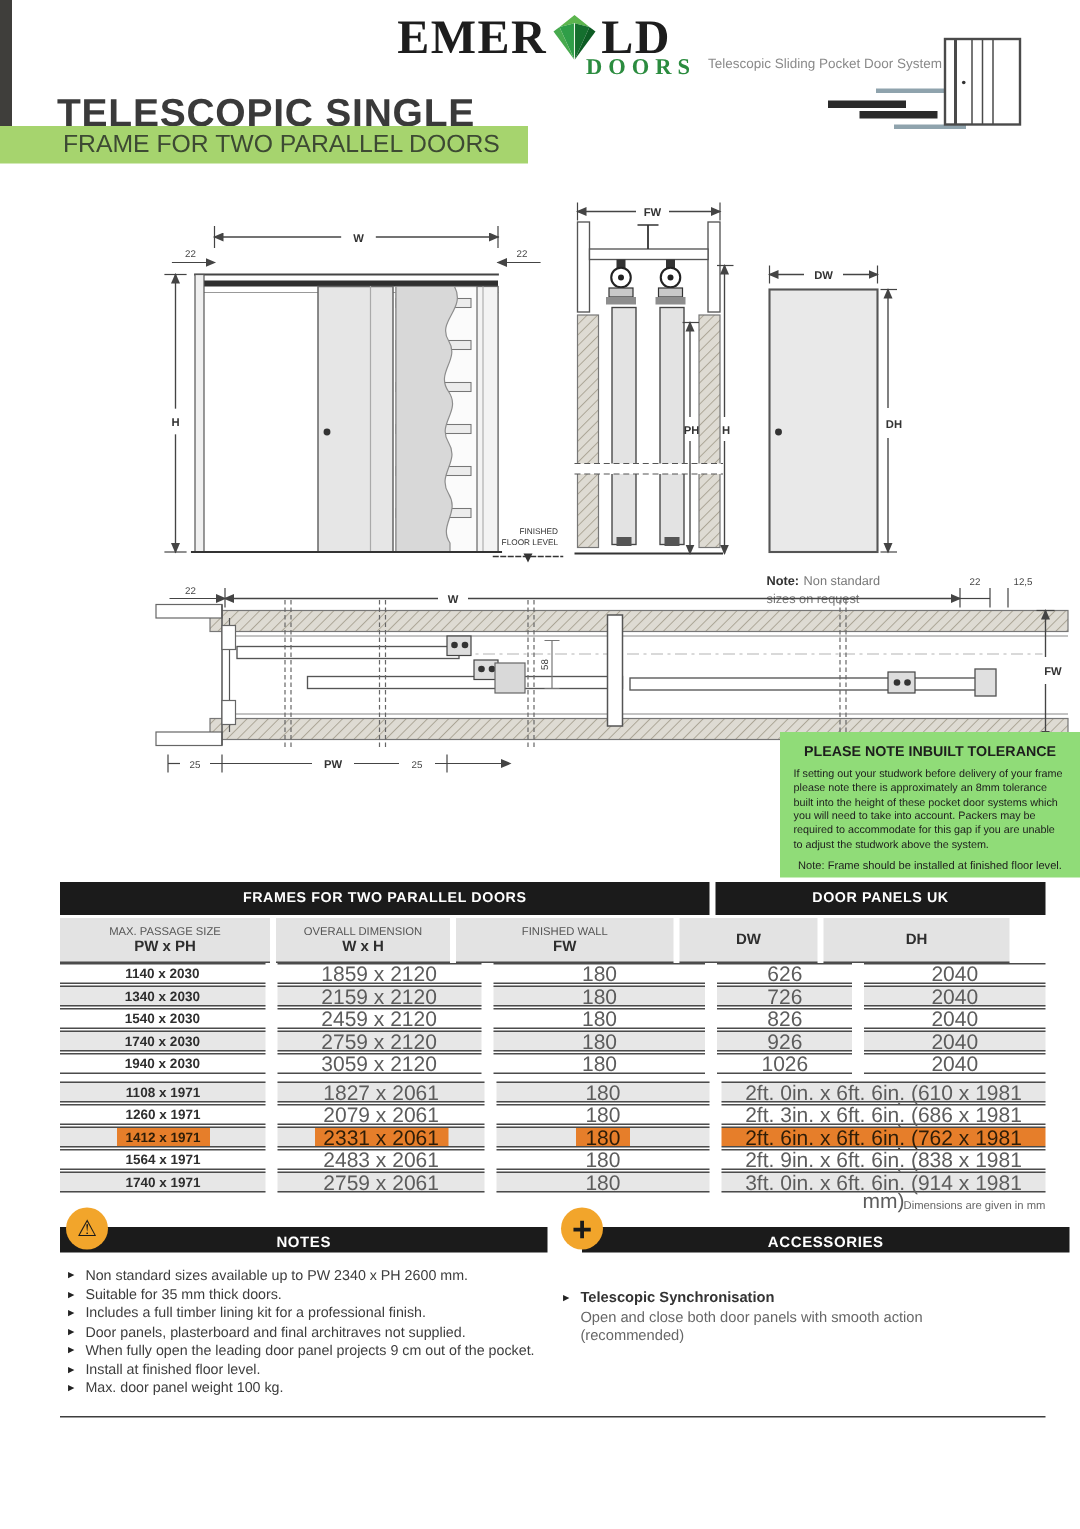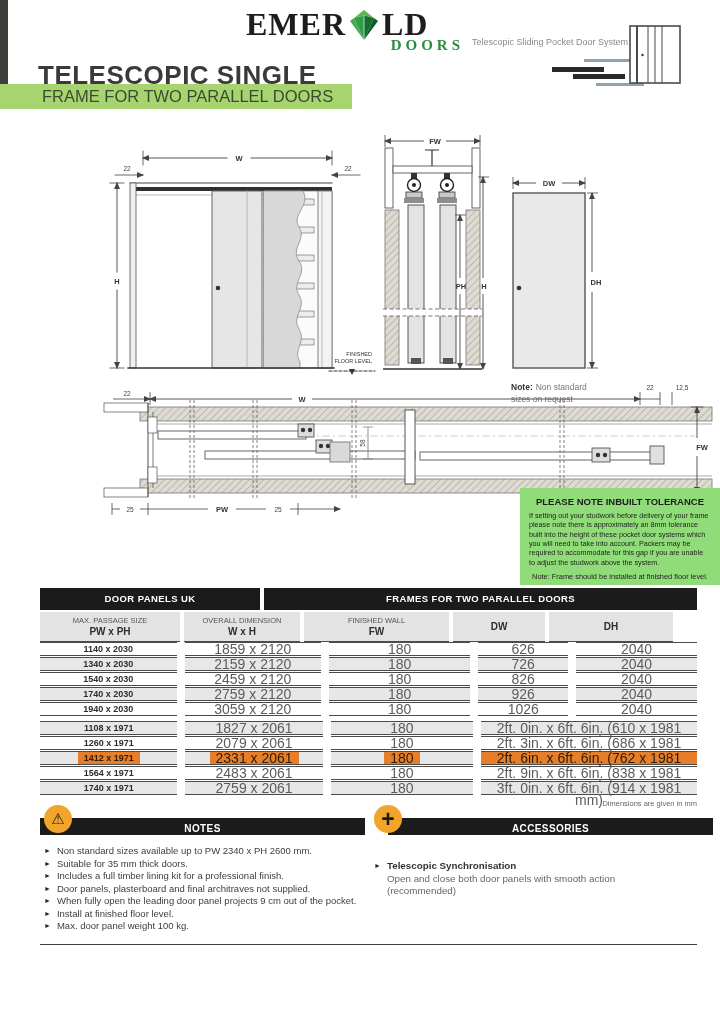--- a/index.html
+++ b/index.html
@@ -2,21 +2,21 @@
 <html style="--accent-green: #a6d46e; --note-green: #90dc78; --icon-orange: #f2a52b; --highlight-orange: #e67e2a; --bar-black: #1b1b1b; --logo-green: #2b8c3f;"><head>
 <meta charset="utf-8">
 <style>
   html,body{margin:0;padding:0;background:#888;}
   #page{position:relative;width:720px;height:1019px;background:#fff;overflow:hidden;
         font-family:"Liberation Sans",sans-serif;margin:0 auto;}
   .abs{position:absolute;}
 
   
   #edge-strip{left:0;top:0;width:8px;height:84px;background:#3f3e3b;}
-  #logo{left:246px;top:6px;width:220px;display:flex;align-items:center;
+  #logo{left:246px;top:6px;width:220px;display:flex;align-items:center;justify-content:center;
         font-family:"Liberation Serif",serif;font-size:32px;font-weight:bold;color:#1d1d1d;letter-spacing:1px;}
   #logo-doors{left:246px;top:37px;width:218px;text-align:right;font-family:"Liberation Serif",serif;
         font-weight:bold;font-size:15px;letter-spacing:4px;color:var(--logo-green);}
   #tagline{left:472px;top:37px;font-size:9px;color:#8a8a8a;}
   #page-title{left:38px;top:60px;font-size:26px;font-weight:bold;color:#3a3a3a;letter-spacing:.5px;}
   #subtitle-bar{left:0;top:84px;width:352px;height:25px;background:var(--accent-green);}
   #subtitle-bar span{display:block;padding-left:42px;line-height:25px;font-size:16.5px;color:#3d4a33;}
 
   
   svg text{font-family:"Liberation Sans",sans-serif;fill:#333;}
@@ -302,22 +302,22 @@
   </svg>
 
   <div id="tol-box" class="abs">
     <div class="t">PLEASE NOTE INBUILT TOLERANCE</div>
     <div class="b">If setting out your studwork before delivery of your frame please note there is approximately an 8mm tolerance built into the height of these pocket door systems which you will need to take into account. Packers may be required to accommodate for this gap if you are unable to adjust the studwork above the system.</div>
     <div class="n">Note: Frame should be installed at finished floor level.</div>
   </div>
 
   <div id="spec-table" class="abs">
     <div class="ghrow">
+      <div class="gh" style="width:433px">FRAMES FOR TWO PARALLEL DOORS</div>
       <div class="gh" style="width:220px">DOOR PANELS UK</div>
-      <div class="gh" style="width:433px">FRAMES FOR TWO PARALLEL DOORS</div>
     </div>
     <div class="shrow">
       <div class="sh" style="width:140px">
         <div class="l1">MAX. PASSAGE SIZE</div>
           <div class="l2">PW x PH</div>
         </div>
       <div class="sh" style="width:116px">
         <div class="l1">OVERALL DIMENSION</div>
           <div class="l2">W x H</div>
         </div>

